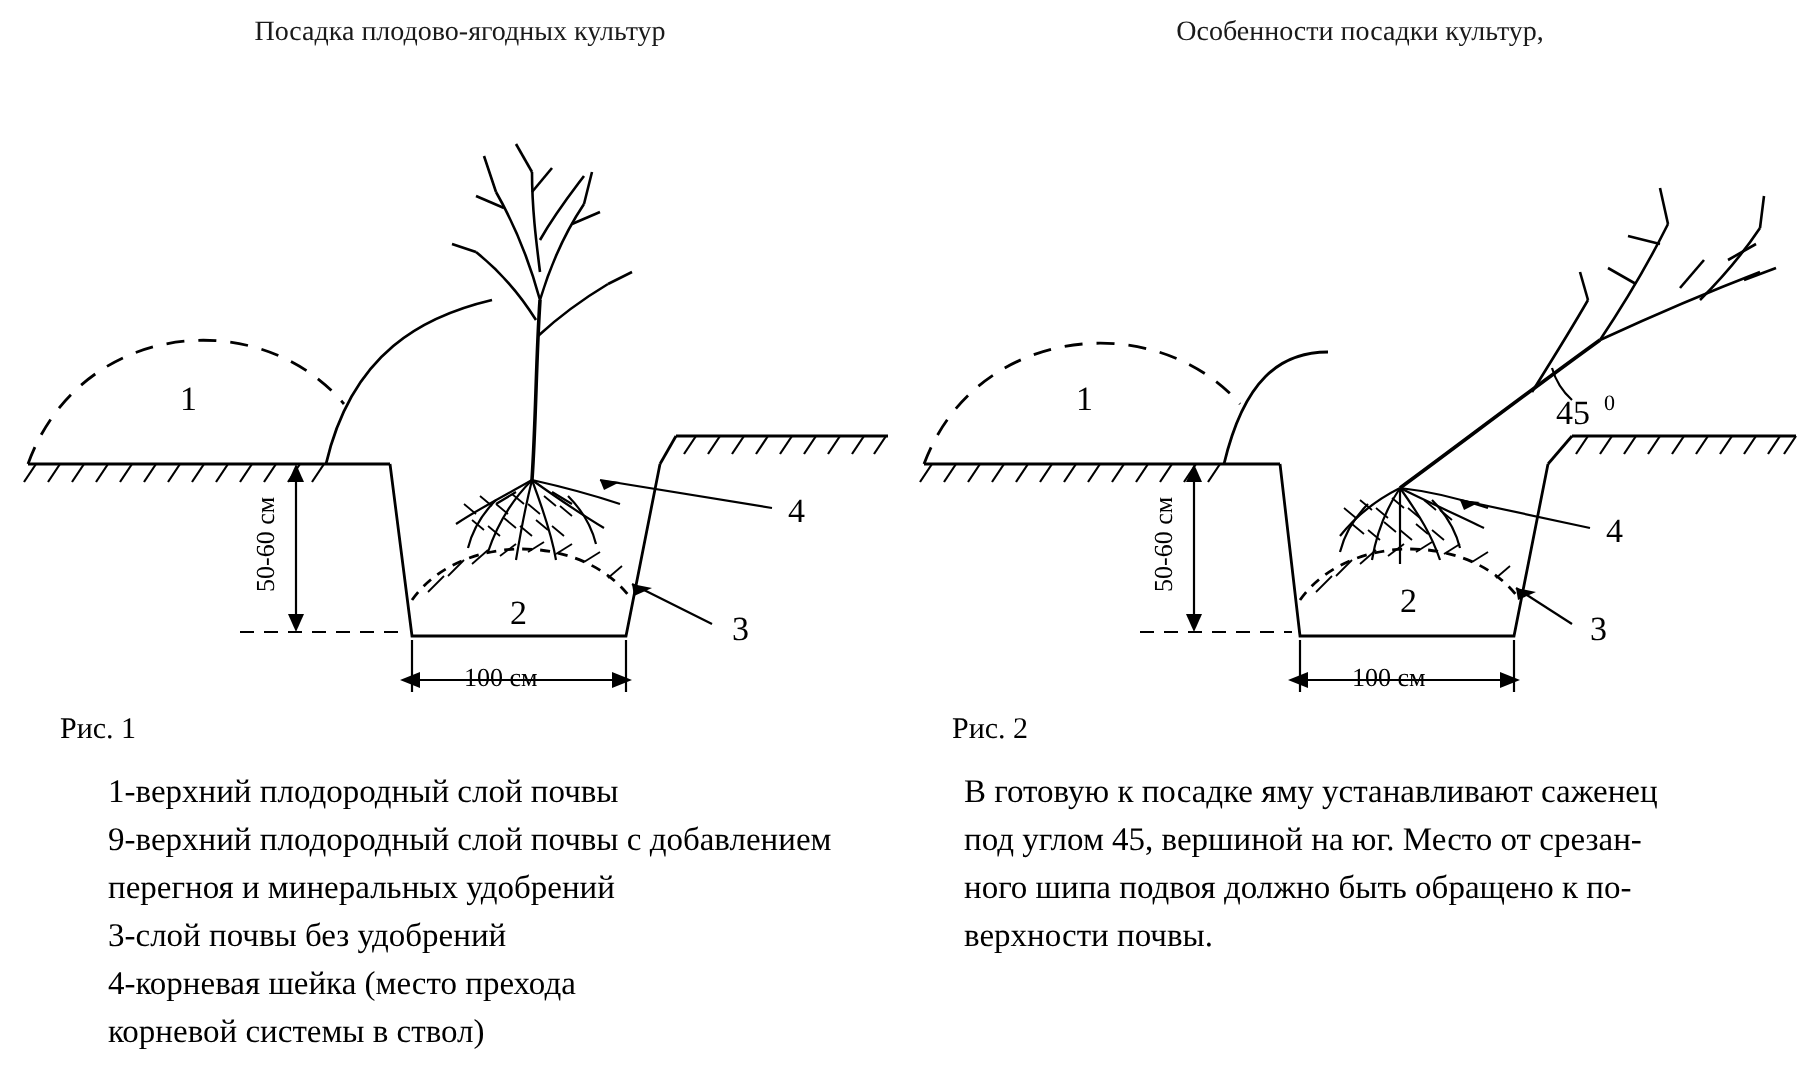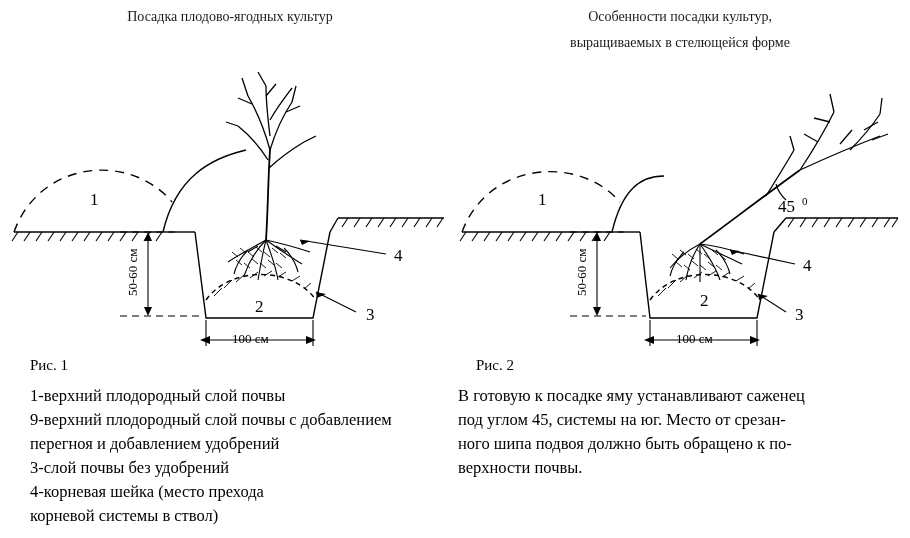--- a/index.html
+++ b/index.html
@@ -37,20 +37,21 @@
   .fig-label {
     position: absolute;
     font-size: 15px;
     font-family: "Liberation Serif", serif;
   }
   .caption {
     position: absolute;
     font-size: 16.5px;
     line-height: 24px;
     font-family: "Liberation Serif", serif;
+    margin-left: 24px;
   }
   #caption-left {
     left: 30px;
     top: 384px;
     width: 430px;
   }
   #caption-right {
     left: 458px;
     top: 384px;
     width: 420px;
@@ -78,21 +79,20 @@
 <body>
 
 <div id="page">
 
   <div class="title" id="title-left">
     <span>Посадка плодово-ягодных культур</span>
   </div>
 
   <div class="title" id="title-right">
     <span>Особенности посадки культур,</span><br>
-    <span>выращиваемых в стелющейся форме</span>
   </div>
 
   <svg id="art" width="910" height="538" viewBox="0 0 910 538">
     <g stroke="#000" fill="none" stroke-width="1.4">
 
       <g>
 
         <line x1="14" y1="232" x2="163" y2="232"></line>
 
         <line x1="338" y1="218" x2="444" y2="218"></line>
@@ -332,26 +332,26 @@
     <text class="dim" x="586" y="296" transform="rotate(-90 586 296)">50-60 см</text>
     <text class="dim" x="676" y="343">100 см</text>
   </svg>
 
   <div class="fig-label" style="left:30px; top:357px;">Рис. 1</div>
   <div class="fig-label" style="left:476px; top:357px;">Рис. 2</div>
 
   <div class="caption" id="caption-left">
     <span class="cap-line">1-верхний плодородный слой почвы</span>
     <span class="cap-line">9-верхний плодородный слой почвы с добавлением</span>
-    <span class="cap-line">перегноя и добавлением удобрений</span>
+    <span class="cap-line">перегноя и минеральных удобрений</span>
     <span class="cap-line">3-слой почвы без удобрений</span>
     <span class="cap-line">4-корневая шейка (место прехода</span>
     <span class="cap-line">корневой системы в ствол)</span>
   </div>
 
   <div class="caption" id="caption-right">
     <span class="cap-line">В готовую к посадке яму устанавливают саженец</span>
-    <span class="cap-line">под углом 45, системы на юг. Место от срезан-</span>
+    <span class="cap-line">под углом 45, вершиной на юг. Место от срезан-</span>
     <span class="cap-line">ного шипа подвоя должно быть обращено к по-</span>
     <span class="cap-line">верхности почвы.</span>
   </div>
 
 </div>
 
 </body></html>

